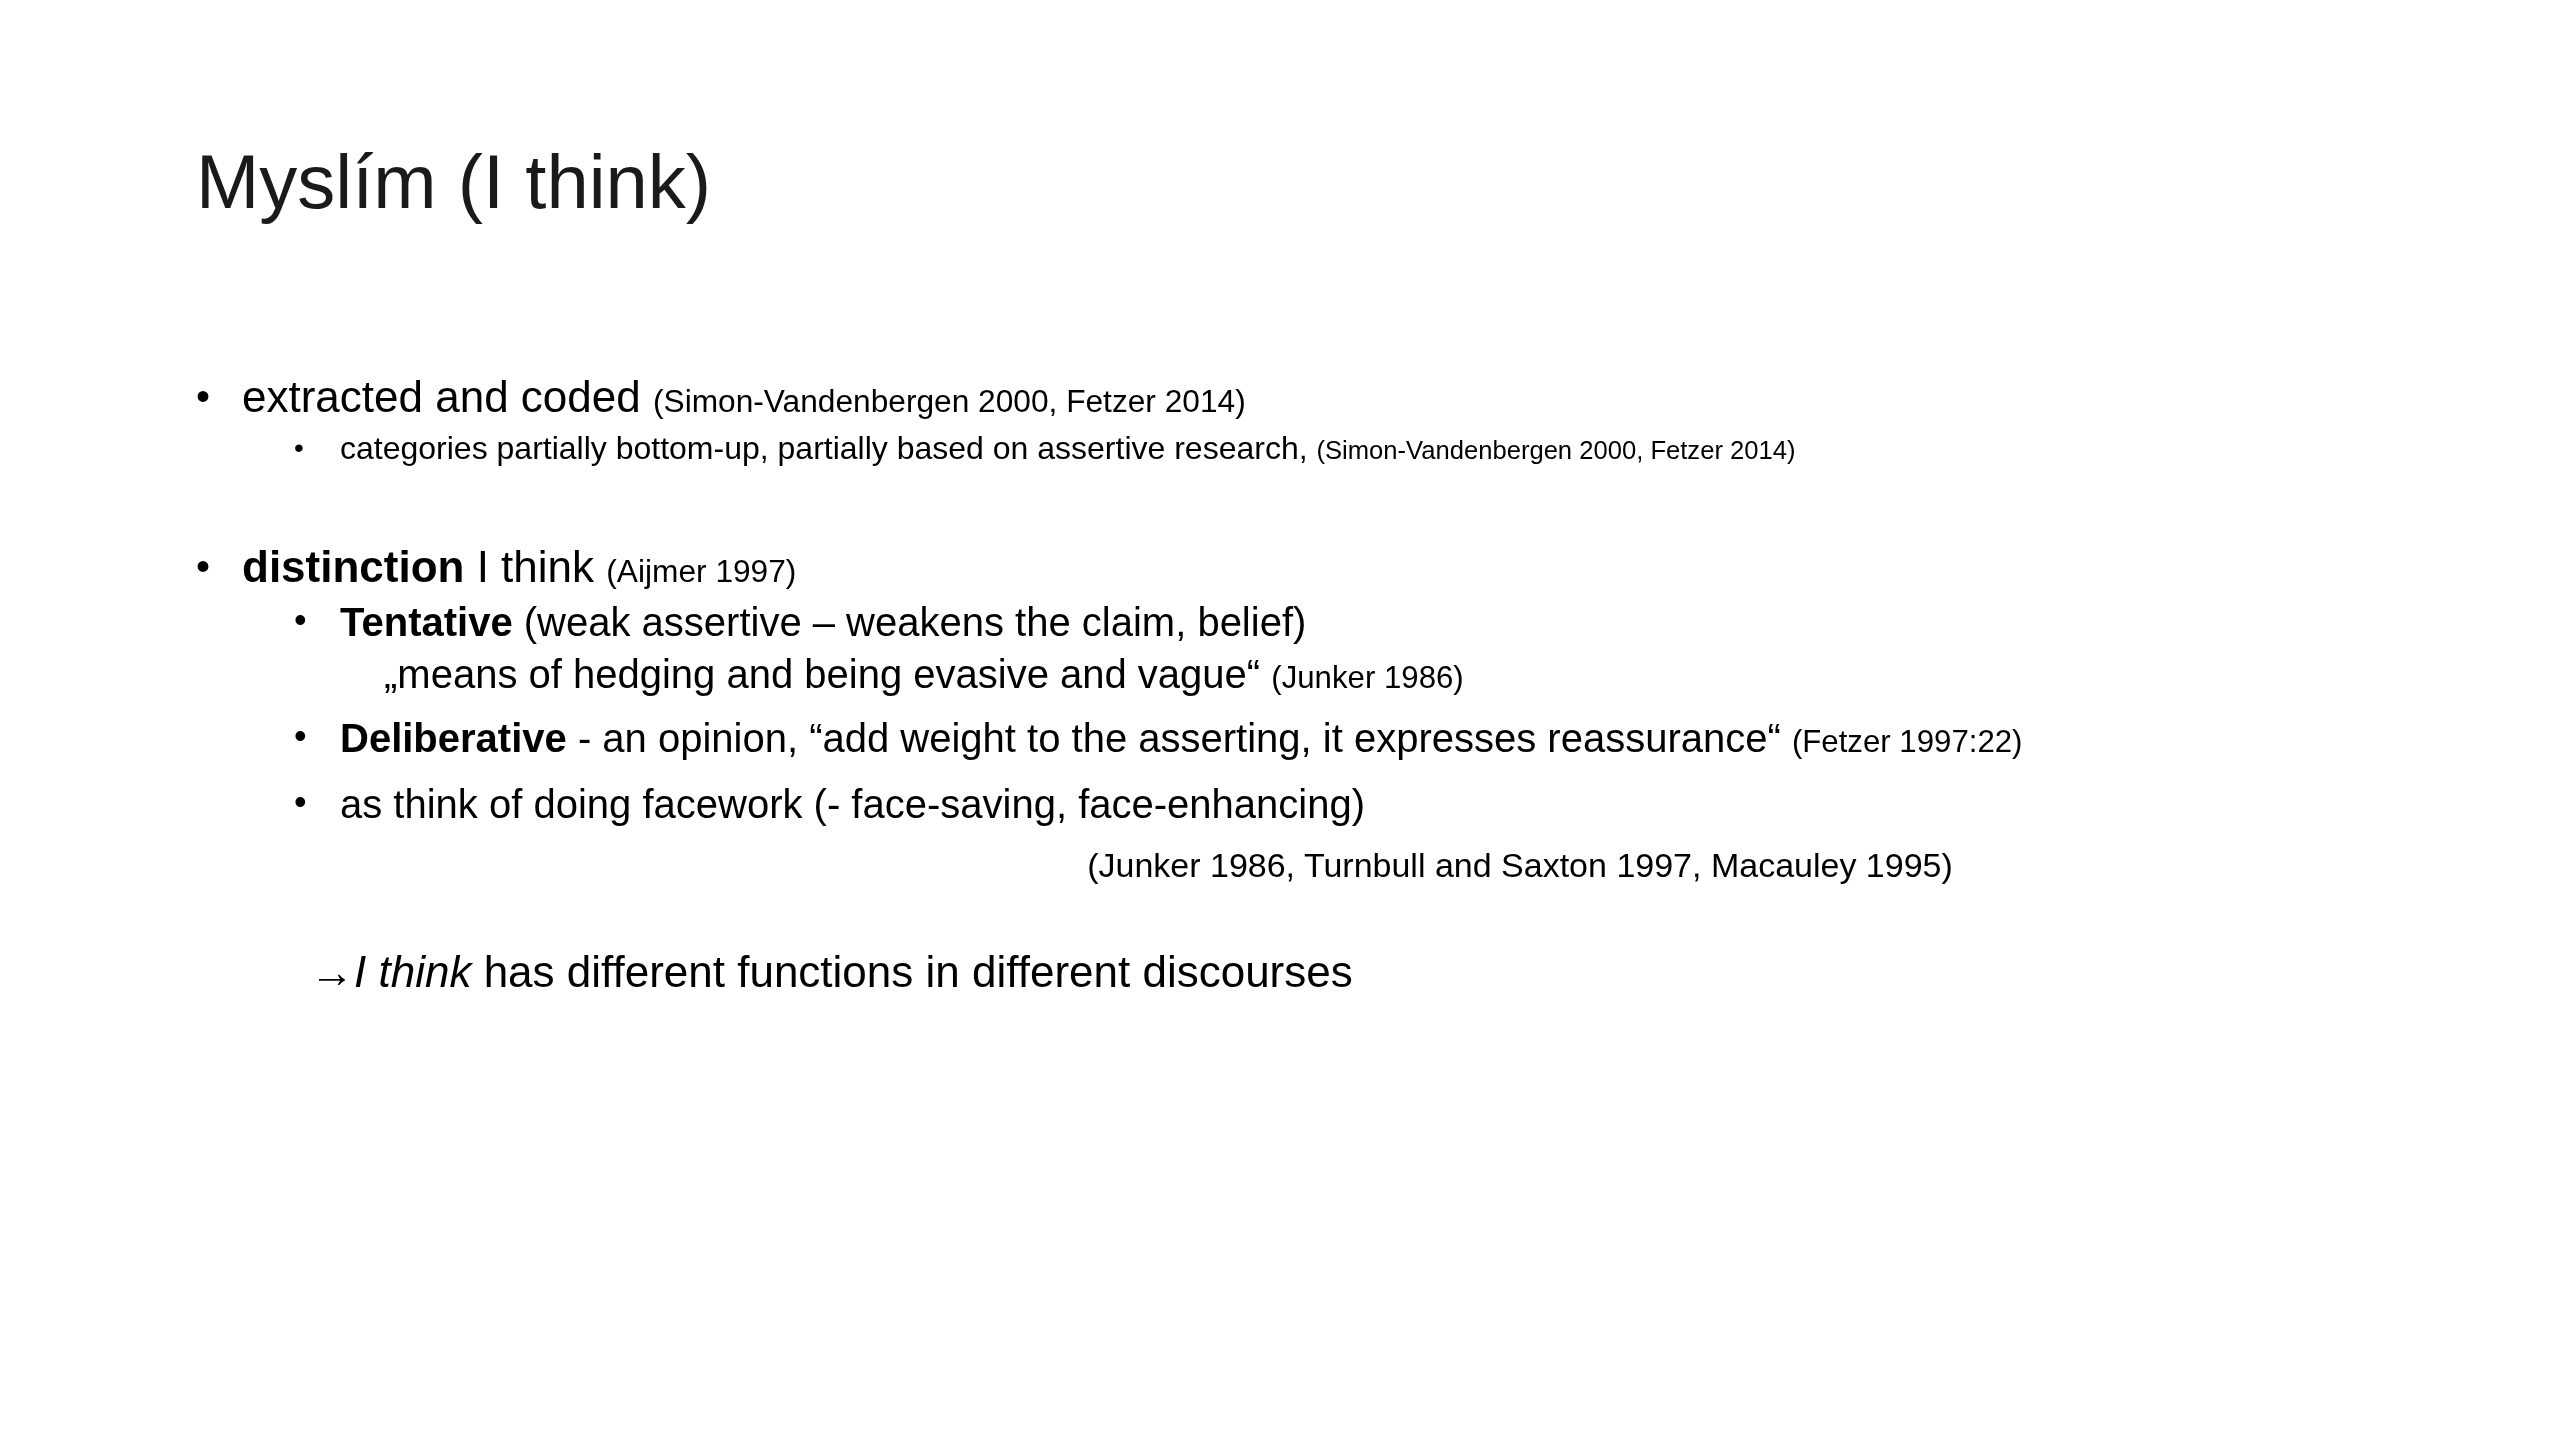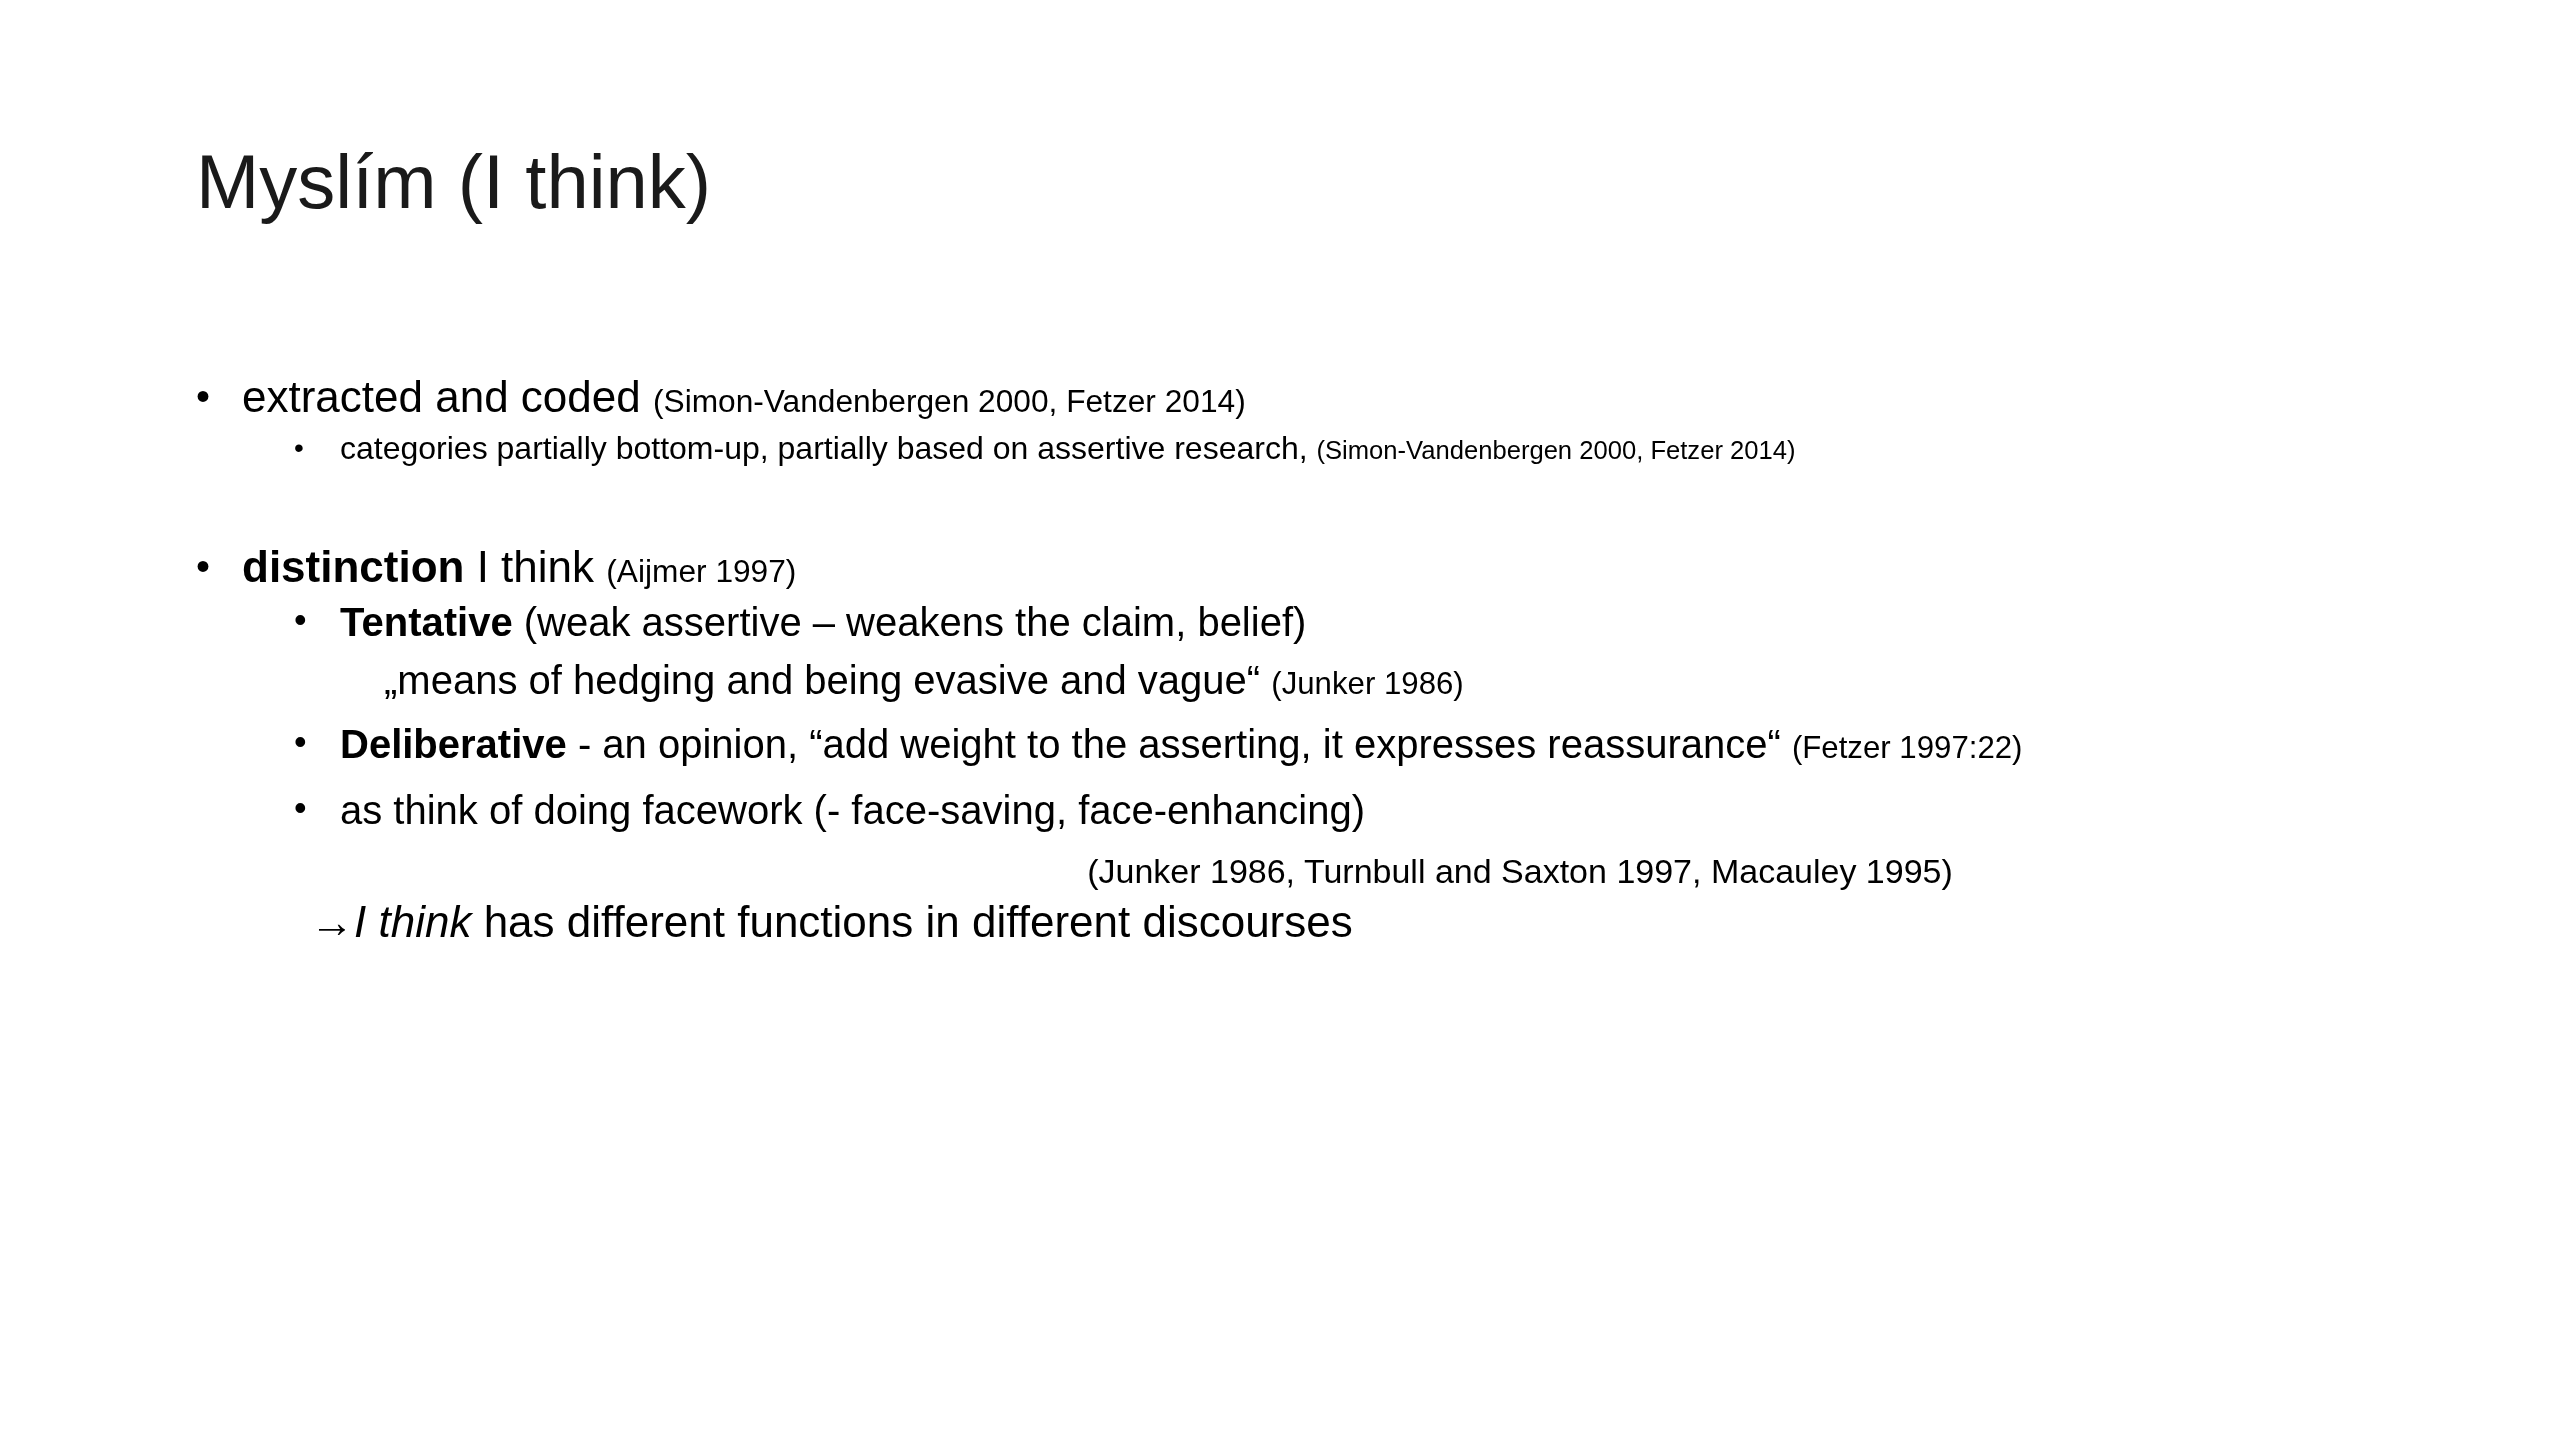--- a/index.html
+++ b/index.html
@@ -80,33 +80,34 @@
   .lvl2-sub > .bullet {
     position: absolute;
     left: 104px;
     top: 2px;
     font-size: 28px;
   }
   .quote-line {
     padding-left: 194px;
     font-size: 40px;
     line-height: 1.25;
-    margin-top: 8px;
+    margin-top: 2px;
   }
   .center-ref {
     text-align: center;
     padding-left: 420px;
     font-size: 34px;
     line-height: 1.3;
     margin-top: 14px;
   }
   .arrow-line {
     padding-left: 120px;
     font-size: 44px;
     line-height: 1.25;
+    margin-top: 56px;
   }
   .ref {
     font-size: 0.72em;
   }
   .ref-sm {
     font-size: 0.80em;
   }
   .ref-md {
     font-size: 0.78em;
   }

